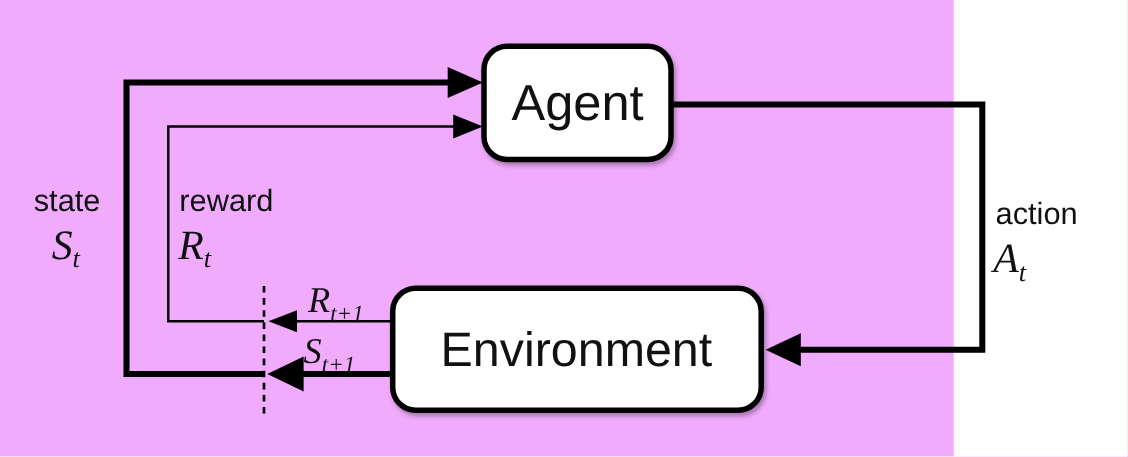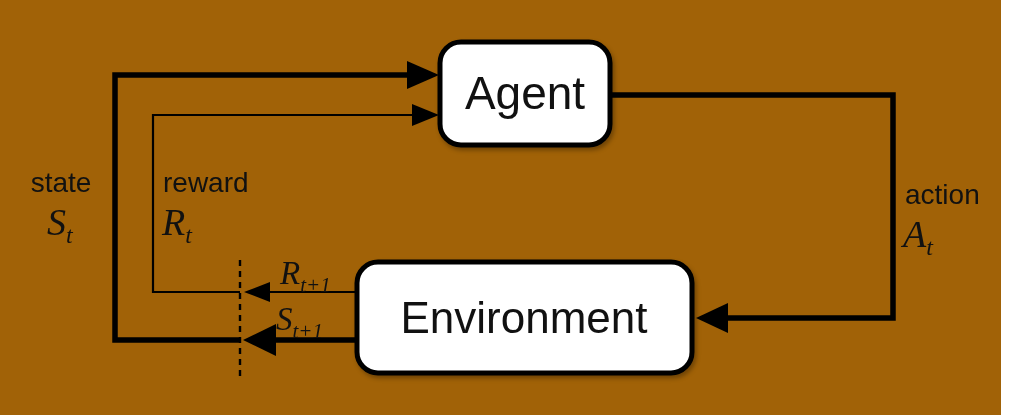--- a/index.html
+++ b/index.html
@@ -6,23 +6,23 @@
     margin: 0;
     padding: 0;
     background: #ffffff;
     width: 1025px;
     height: 415px;
     overflow: hidden;
     font-family: "Liberation Sans", sans-serif;
   }
   .canvas-wrap {
     position: relative;
-    width: 1001px;
+    width: 867px;
     height: 415px;
-    background: #a16207;
+    background: #f0abfc;
   }
   svg { display: block; }
   .node-rect {
     filter: drop-shadow(2px 3px 2px rgba(0,0,0,0.30));
   }
   .node-label {
     font-family: "Liberation Sans", "DejaVu Sans", sans-serif;
     fill: #111111;
   }
   .word-label {

